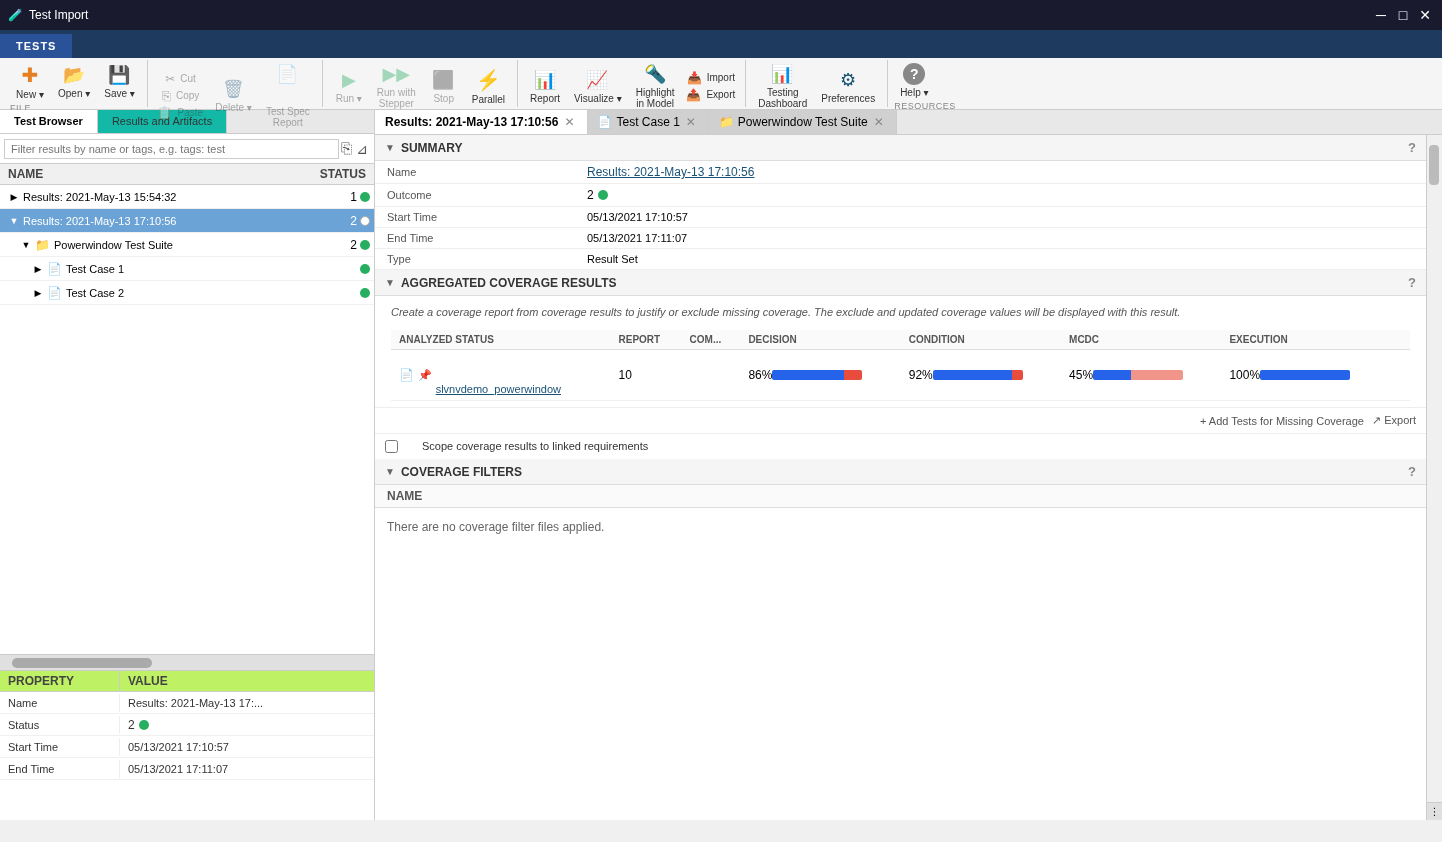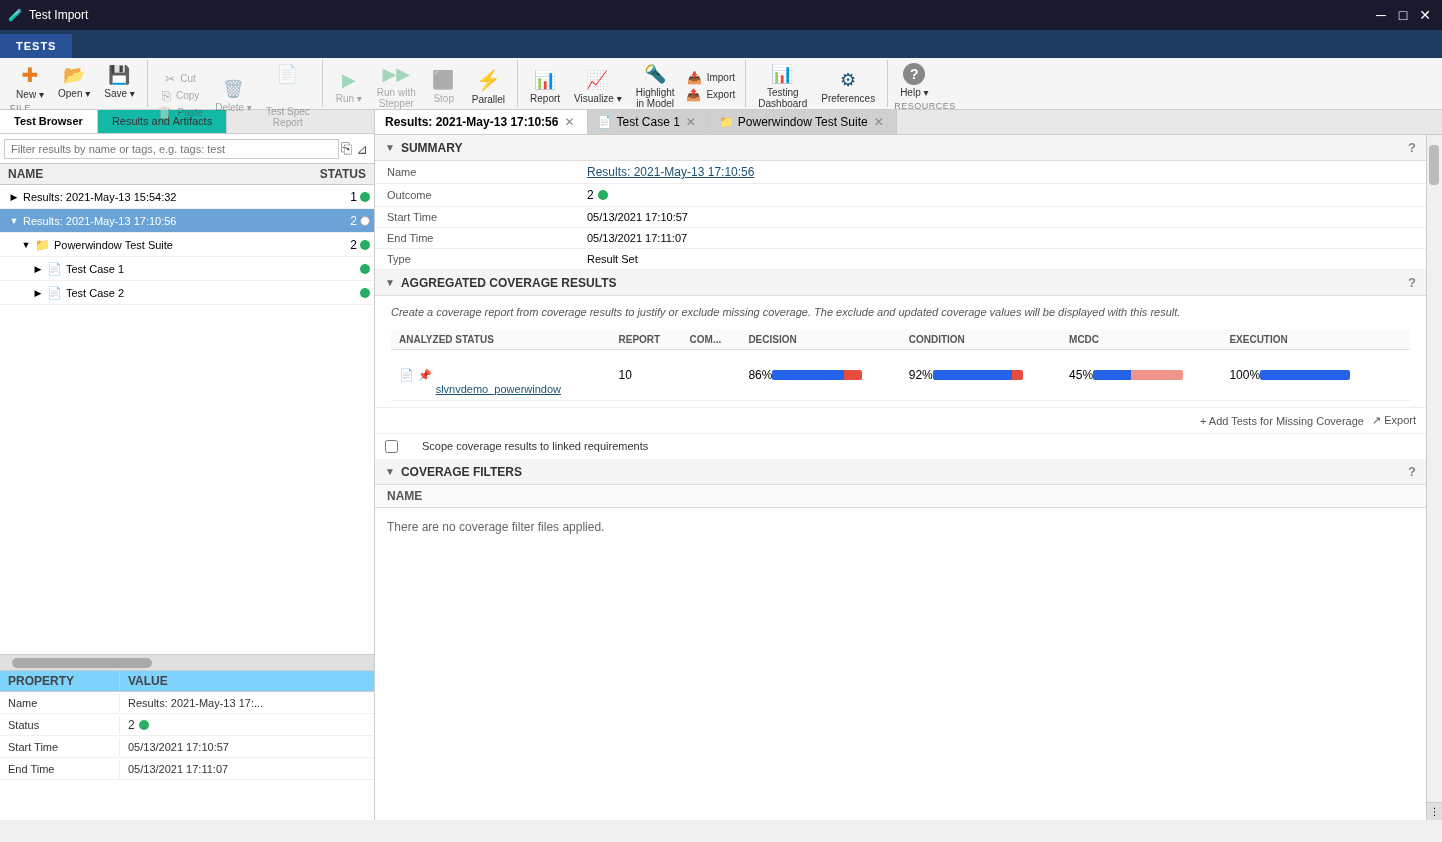--- a/index.html
+++ b/index.html
@@ -208,21 +208,21 @@
     }
 
     
     .props-panel {
       border-top: 1px solid #ccc;
       height: 150px;
       overflow-y: auto;
     }
     .props-header {
       display: flex;
-      background: #7dd3fc;
+      background: #bef264;
       border-bottom: 1px solid #ccc;
       font-size: 10px;
       font-weight: bold;
       color: #444;
     }
     .props-col { padding: 3px 8px; }
     .props-col-name { width: 120px; border-right: 1px solid #ccc; }
     .props-col-value { flex: 1; }
     .props-row {
       display: flex;

